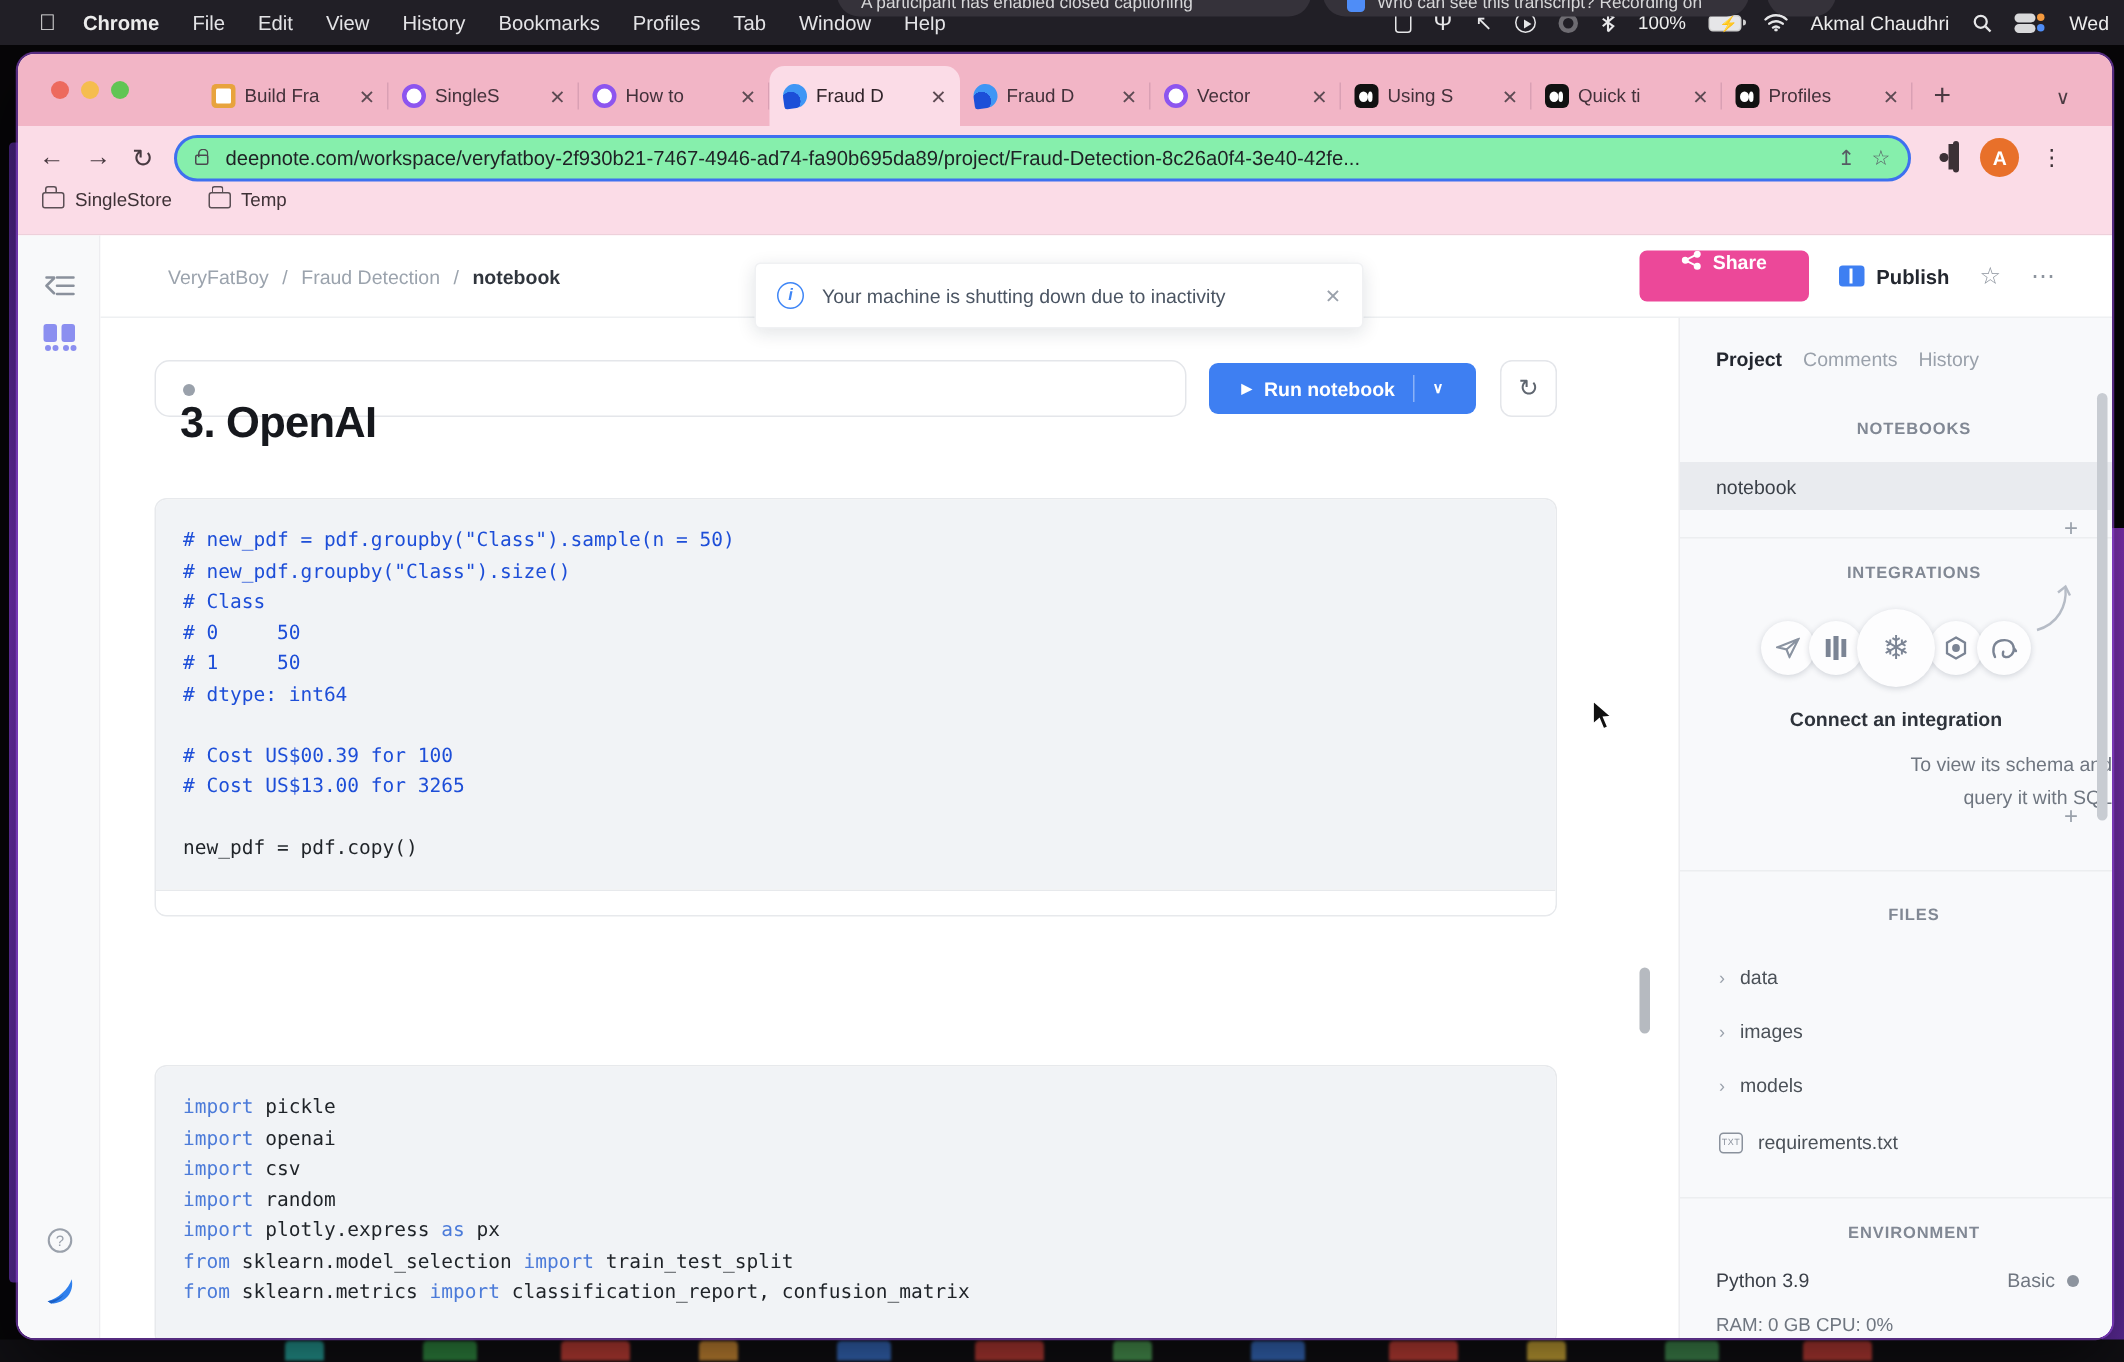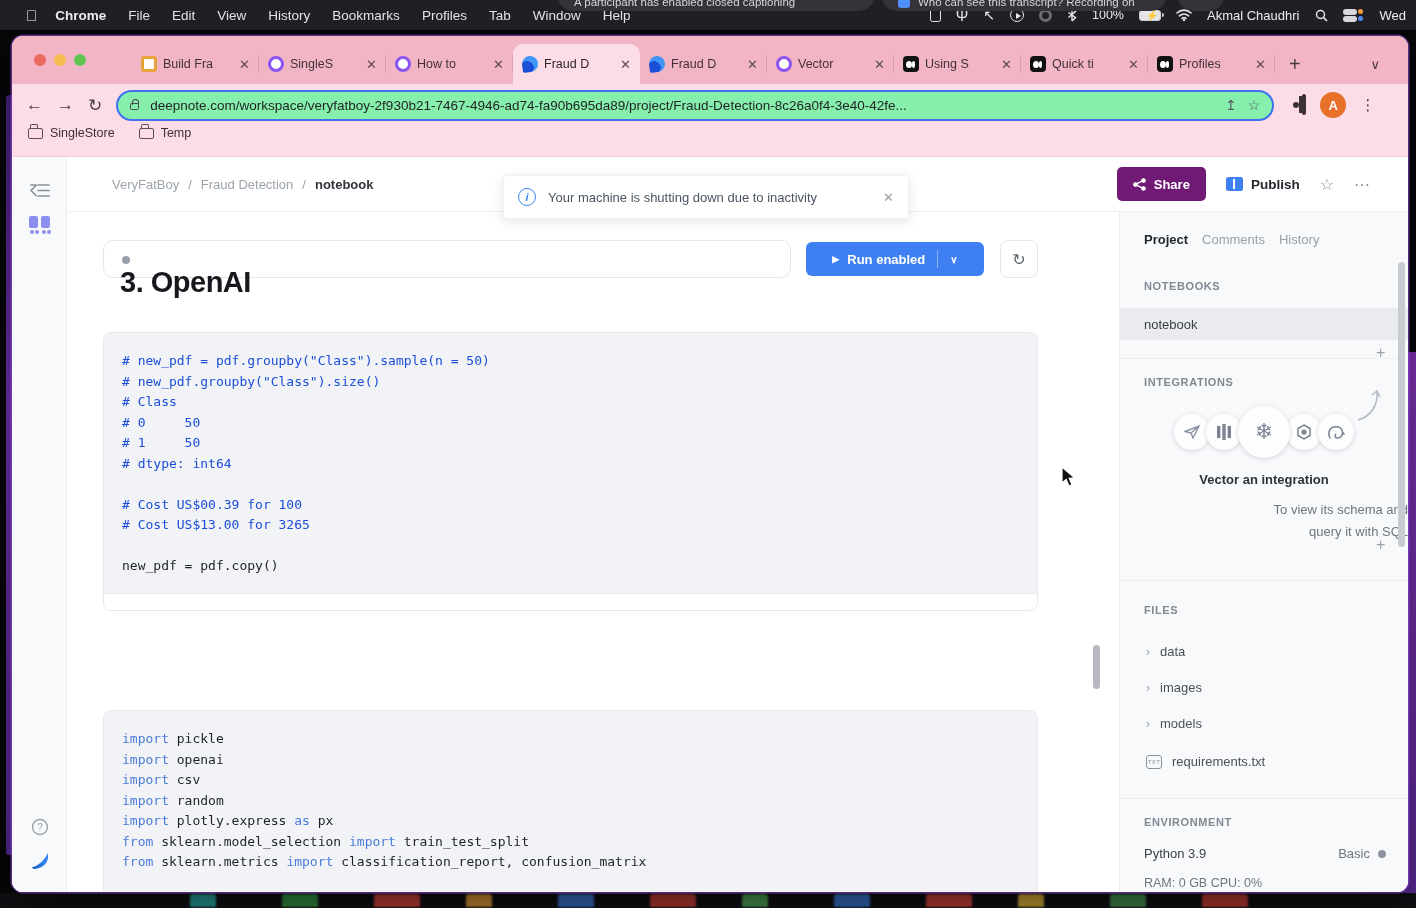--- a/index.html
+++ b/index.html
@@ -84,21 +84,21 @@
   .folder::before { content:""; position:absolute; top:-4.5px; left:1px; width:6px; height:3px; border:1.5px solid #5b4f55; border-bottom:none; border-radius:2px 2px 0 0; }
 
   
   .app { position:absolute; left:0; right:0; top:121px; bottom:0; background:#fff; }
   .rail { position:absolute; left:0; top:0; bottom:0; width:55px; background:#f8f9fa; border-right:1px solid #ededf0; }
   .rail .ric { position:absolute; left:0; width:55px; display:flex; justify-content:center; color:#8a919c; }
   .appheader { position:absolute; left:55px; right:0; top:0; height:55px; border-bottom:1px solid #eef0f2; display:flex; align-items:center; padding:0 38px 0 45px; background:#fff; }
   .crumb { font-size:13px; color:#9ba3ad; display:flex; align-items:center; gap:9px; }
   .crumb .cur { color:#30353d; font-weight:600; }
   .actions { margin-left:auto; display:flex; align-items:center; gap:20px; }
-  .sharebtn { background:#701a75; color:#fff; border:none; height:34px; padding:0 16px; border-radius:5px; font-size:13px; font-weight:600; display:flex; align-items:center; gap:8px; font-family:inherit; }
+  .sharebtn { background:#ec4899; color:#fff; border:none; height:34px; padding:0 28px; border-radius:5px; font-size:13px; font-weight:600; display:flex; gap:8px; font-family:inherit; }
   .pubbtn { display:flex; align-items:center; gap:8px; font-size:13.5px; font-weight:700; color:#23272f; background:none; border:none; font-family:inherit; }
   .bookic { width:17px; height:14px; background:#3e7ff2; border-radius:2.5px; position:relative; }
   .bookic::after { content:""; position:absolute; left:7.5px; top:2px; bottom:2px; width:1.5px; background:#fff; }
   .starbtn,.morebtn { color:#8d949e; background:none; border:none; font-size:16px; font-family:inherit; }
   .toast { position:absolute; left:491px; top:18px; width:406px; height:44px; background:#fff; border:1px solid #f0f1f3; border-radius:4px; box-shadow:0 3px 12px rgba(20,30,50,.12); display:flex; align-items:center; gap:12px; padding:0 14px; z-index:5; }
   .info-i { width:18px; height:18px; border:1.5px solid #3f86f6; border-radius:50%; color:#3f86f6; font-size:11px; display:flex; align-items:center; justify-content:center; font-style:italic; font-weight:700; flex:0 0 auto; }
   .toast .msg { font-size:13px; color:#4b5563; }
   .toast .tx { margin-left:auto; color:#9aa1ab; font-size:13px; }
 
   .main { position:absolute; left:55px; right:289px; top:55px; bottom:0; background:#fff; overflow:hidden; }
@@ -115,21 +115,21 @@
   .code .cm { color:#1d4ed8; } .code .kw { color:#4c7bd9; }
   .cell-foot { height:17px; background:#fff; border-top:1px solid #e7e9ec; }
   .hiddenmsg { height:51px; display:flex; align-items:center; justify-content:center; font-size:13px; color:#8b929c; }
   .hiddenmsg a { color:#3b6fe0; font-weight:700; text-decoration:none; margin-left:6px; }
   .mthumb { position:absolute; left:1026px; top:433px; width:7px; height:44px; background:#b6bac0; border-radius:4px; }
 
   .sidebar { position:absolute; right:0; top:55px; bottom:0; width:289px; background:#f8f9fb; border-left:1px solid #ededf0; font-size:13px; }
   .sb { position:absolute; left:0; right:0; }
   .sbtabs { top:20px; left:24px; right:20px; display:flex; gap:14px; font-size:13px; color:#9aa1ab; }
   .sbtabs .on { color:#23272f; font-weight:700; }
-  .schead { font-size:11px; font-weight:700; letter-spacing:.6px; color:#818894; padding-left:24px; }
+  .schead { font-size:11px; font-weight:700; letter-spacing:.6px; color:#818894; padding-left:24px;text-align:center; }
   .plus { position:absolute; right:22px; top:-3px; color:#9aa1ab; font-size:16px; font-weight:400; }
   .nbitem { top:96px; height:32px; background:#e9ebef; display:flex; align-items:center; padding-left:24px; color:#3a3f47; }
   .sdiv { height:1px; background:#eceef0; }
   .irow { top:194px; display:flex; justify-content:center; align-items:center; }
   .icirc { width:36px; height:36px; border-radius:50%; background:#fdfdfe; box-shadow:0 1px 4px rgba(30,40,60,.18); display:flex; align-items:center; justify-content:center; color:#7b8494; margin:0 -2px; position:relative; }
   .icirc.big { width:52px; height:52px; z-index:2; font-size:22px; }
   .ctitle { top:260px; text-align:center; font-weight:700; color:#2e333b; }
   .csub { text-align:right; color:#6f7680; }
   .frow { display:flex; align-items:center; gap:10px; padding-left:26px; color:#4b5158; }
   .frow .ch { color:#9aa1ab; font-size:12px; }
@@ -386,21 +386,21 @@
       <span class="msg">Your machine is shutting down due to inactivity</span>
       <span class="tx">✕</span>
     </div>
 
     <div class="main">
       <div class="runbar">
           <span class="celldot"></span>
         </div>
       <button class="runbtn">
         <span class="tri">▶</span>
-        <span>Run enabled</span>
+        <span>Run notebook</span>
         <span class="div"></span>
         <span class="chev">∨</span>
       </button>
       <button class="refreshbtn">↻</button>
 
       <h1 class="h1">3. OpenAI</h1>
 
       <div class="cell" style="top:120px;">
         <div class="cell-body" style="height:260px;">
             <div class="code" id="code1"><div class="ln"><span class="cm"># new_pdf = pdf.groupby("Class").sample(n = 50)</span></div><div class="ln"><span class="cm"># new_pdf.groupby("Class").size()</span></div><div class="ln"><span class="cm"># Class</span></div><div class="ln"><span class="cm"># 0     50</span></div><div class="ln"><span class="cm"># 1     50</span></div><div class="ln"><span class="cm"># dtype: int64</span></div><div class="ln">&nbsp;</div><div class="ln"><span class="cm"># Cost US$00.39 for 100</span></div><div class="ln"><span class="cm"># Cost US$13.00 for 3265</span></div><div class="ln">&nbsp;</div><div class="ln">new_pdf = pdf.copy()</div></div>
@@ -463,21 +463,21 @@
           <div class="icirc">
             <svg width="18" height="15" viewBox="0 0 18 15">
               <path d="M3 13 C1 9 1.5 3 7 2 C12 1 15 3 15.5 7 C16 10.5 13 13.5 10 13 C8 12.7 8 11 8.5 9.5 M15.5 7 L17 9" stroke="#7b8494" stroke-width="1.6" fill="none" stroke-linecap="round"></path>
             </svg>
           </div>
         </div>
       <svg class="curve-arrow" width="26" height="34" viewBox="0 0 26 34">
           <path d="M2 32 C16 28 22 16 21 4" stroke="#b6bcc6" stroke-width="1.6" fill="none"></path>
           <path d="M16 7 L21 3 L24 9" stroke="#b6bcc6" stroke-width="1.6" fill="none"></path>
         </svg>
-      <div class="sb ctitle">Vector an integration</div>
+      <div class="sb ctitle">Connect an integration</div>
       <div class="sb csub" style="top:290px;">To view its schema and</div>
       <div class="sb csub" style="top:312px;">query it with SQL</div>
       <div class="sb sdiv" style="top:368px;"></div>
 
       <div class="sb schead" style="top:392px;">
         <span>FILES</span>
         
       </div>
       <div id="folders">
           <div class="sb frow" style="top: 432px;">

